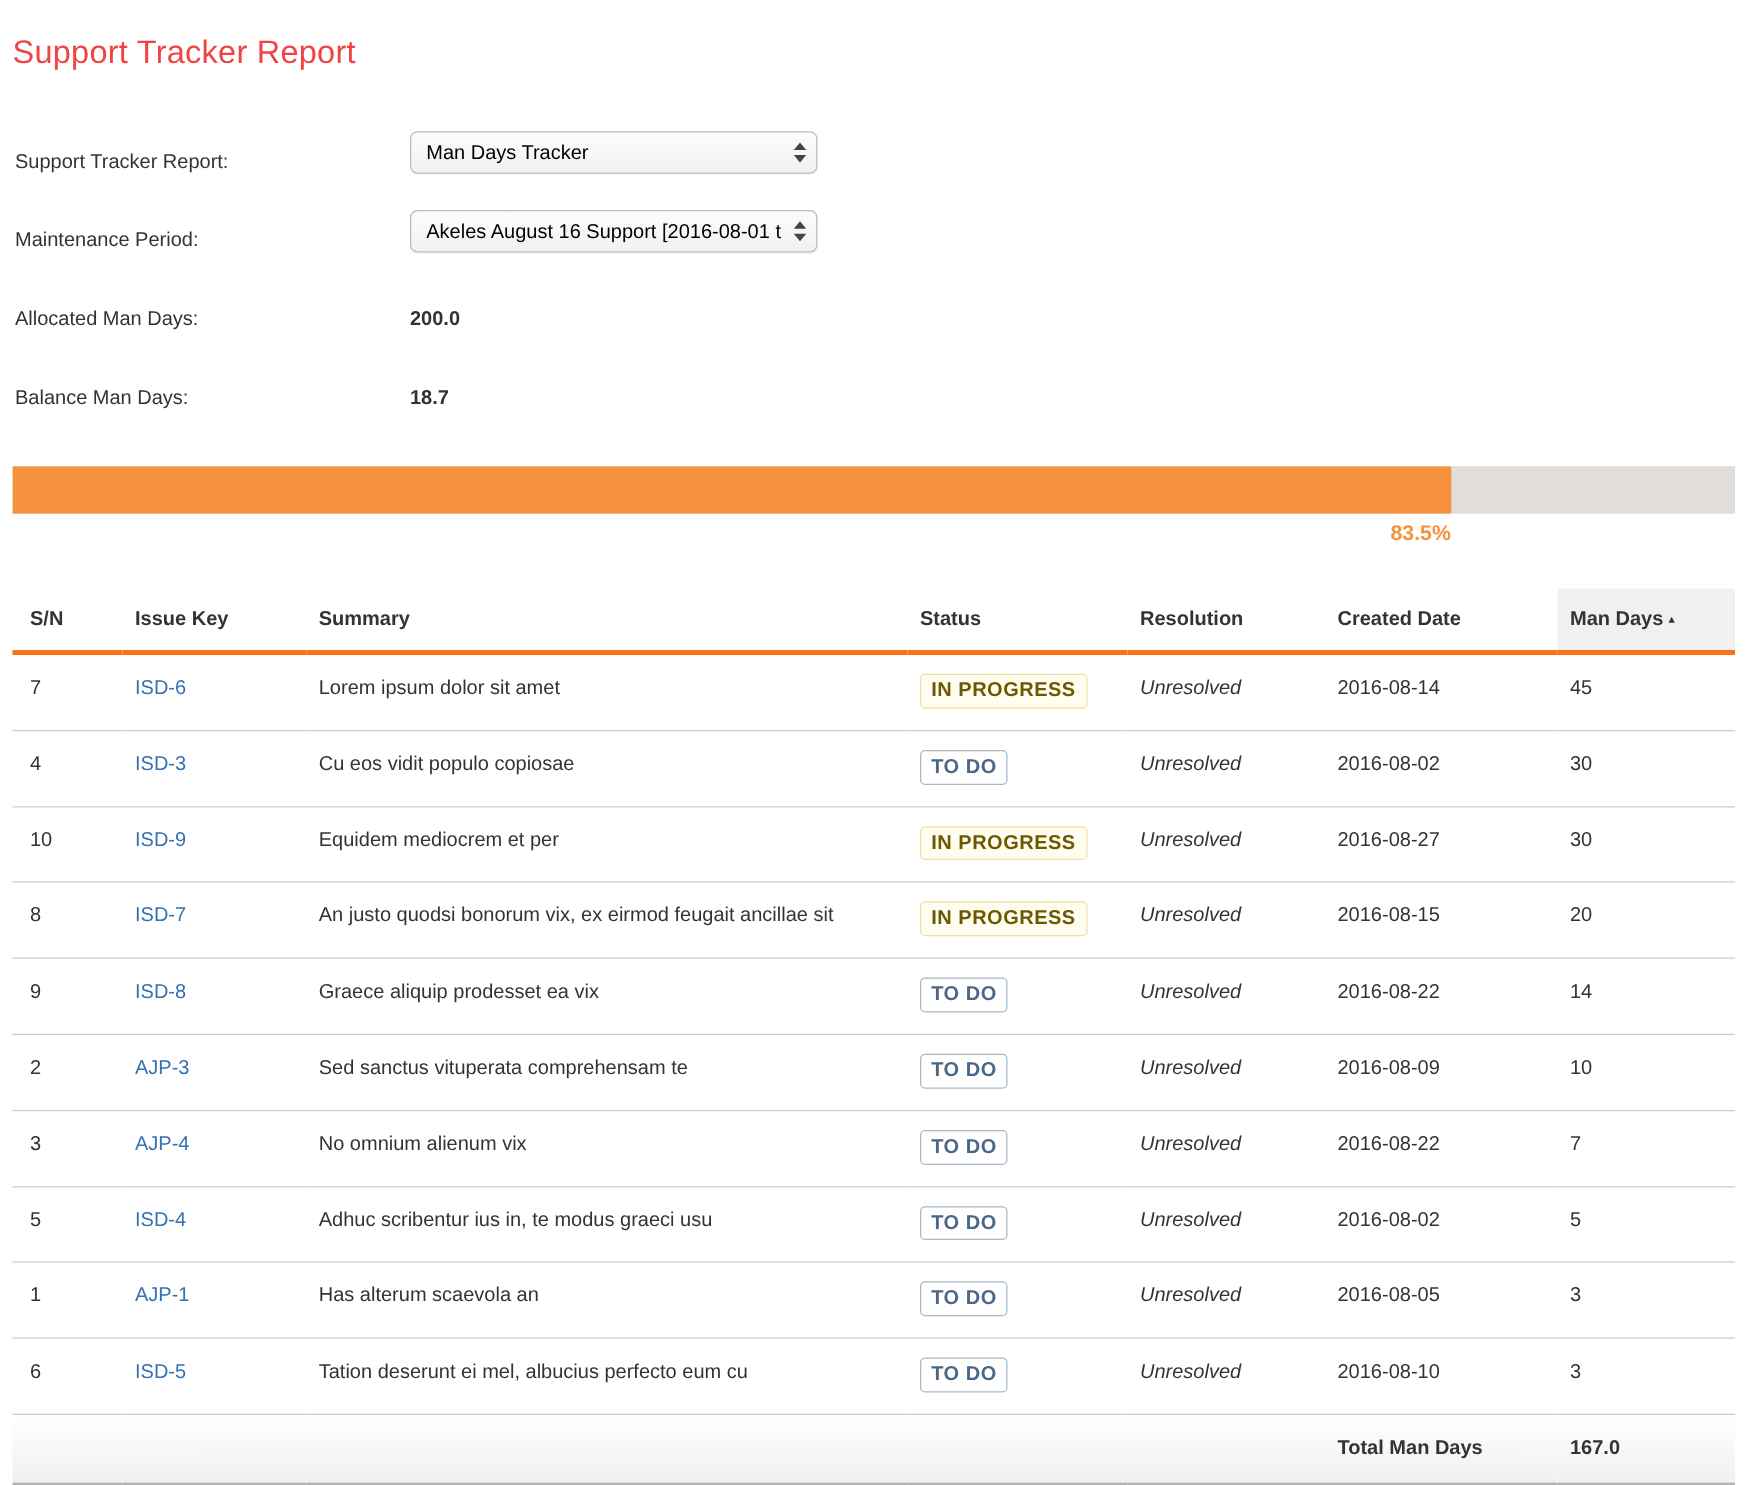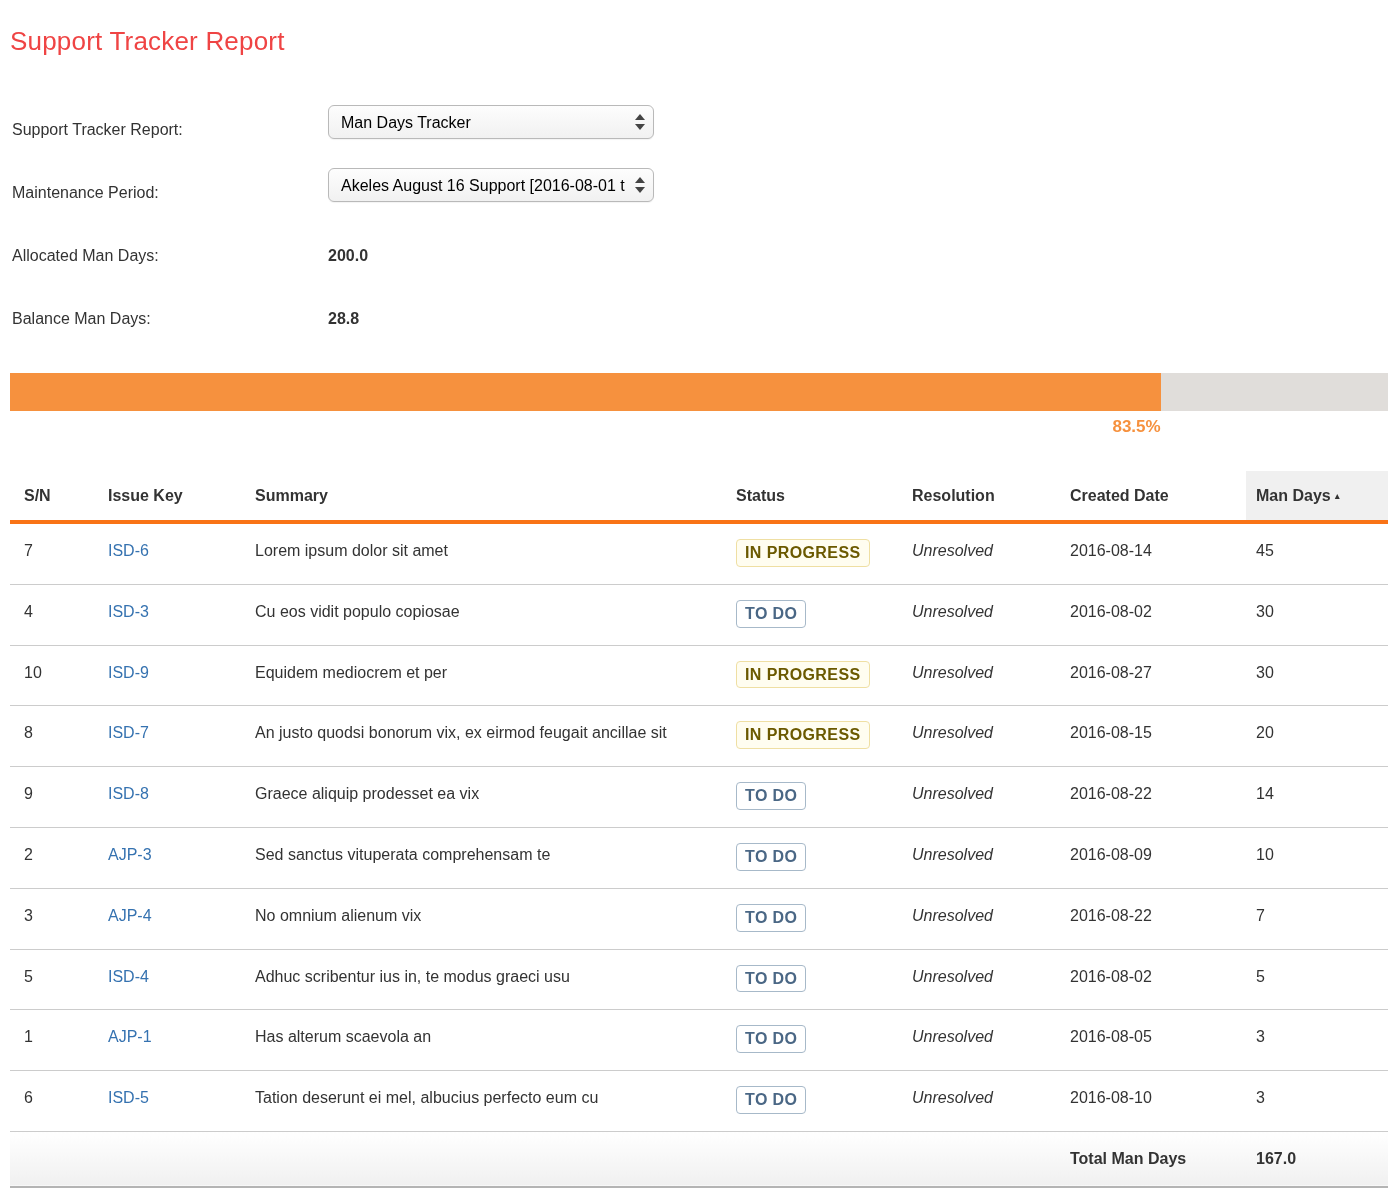--- a/index.html
+++ b/index.html
@@ -193,21 +193,21 @@
     </div>
 
     <div class="form-row value-row">
       <span class="form-label">Allocated Man Days:</span>
       <span class="form-value">200.0</span>
     </div>
 
 
     <div class="form-row value-row">
       <span class="form-label">Balance Man Days:</span>
-      <span class="form-value">28.8</span>
+      <span class="form-value">18.7</span>
     </div>
 
   </div>
 
   <div class="progress-track">
     <div class="progress-fill" style="width: 83.5%;"></div>
   </div>
   <div class="progress-label-row" style="width: 83.5%;">
     <span class="progress-label">83.5%</span>
   </div>

